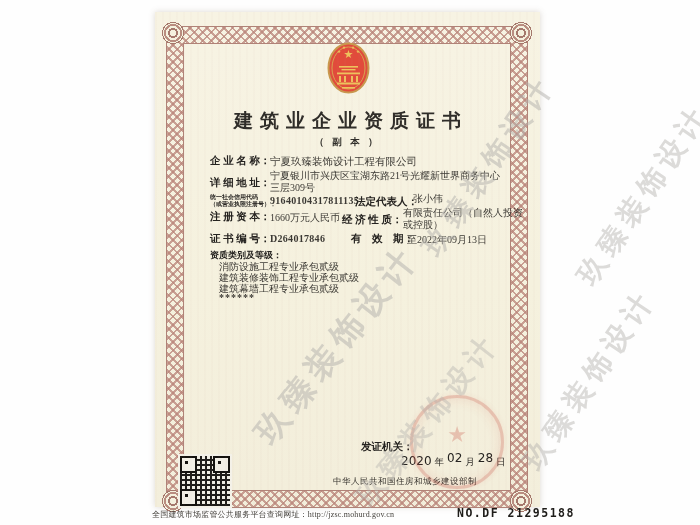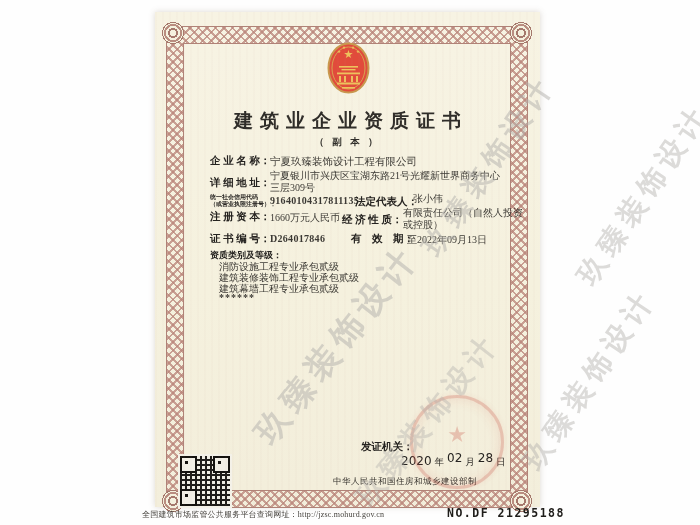--- a/index.html
+++ b/index.html
@@ -64,22 +64,22 @@
   .qr{position:absolute;left:25px;top:444px;width:50px;height:50px;background:#f4f1e8;
     background-image:
       repeating-linear-gradient(0deg,#1d1b18 0 2px,transparent 2px 5px),
       repeating-linear-gradient(90deg,#1d1b18 0 2px,#efede4 2px 5px);
     outline:2px solid #f4f1e8;}
   .finder{position:absolute;width:13px;height:13px;border:2.5px solid #14120f;background:#f2efe6;}
   .finder:after{content:"";position:absolute;left:2.5px;top:2.5px;width:3.5px;height:3.5px;background:#14120f;}
   .finder.tl{left:0;top:0}.finder.tr{right:0;top:0}.finder.bl{left:0;bottom:0}
 
   
-  .queryurl{position:absolute;left:142px;top:509px;font-size:8px;color:#44413c;letter-spacing:.2px;}
-  .serial{position:absolute;left:447px;top:506px;font-size:11.5px;font-weight:bold;
+  .queryurl{position:absolute;left:152px;top:509px;font-size:8px;color:#44413c;letter-spacing:.2px;}
+  .serial{position:absolute;left:457px;top:506px;font-size:11.5px;font-weight:bold;
     font-family:"DejaVu Sans Mono",monospace;letter-spacing:1.5px;color:#1e1c19;}
 
   
   .wm{position:absolute;font-size:32px;color:#b3b1ad;opacity:.5;letter-spacing:6px;
     white-space:nowrap;transform-origin:center;pointer-events:none;z-index:40;font-weight:bold;}
 </style>
 </head>
 <body>
 
 <div id="stage">

